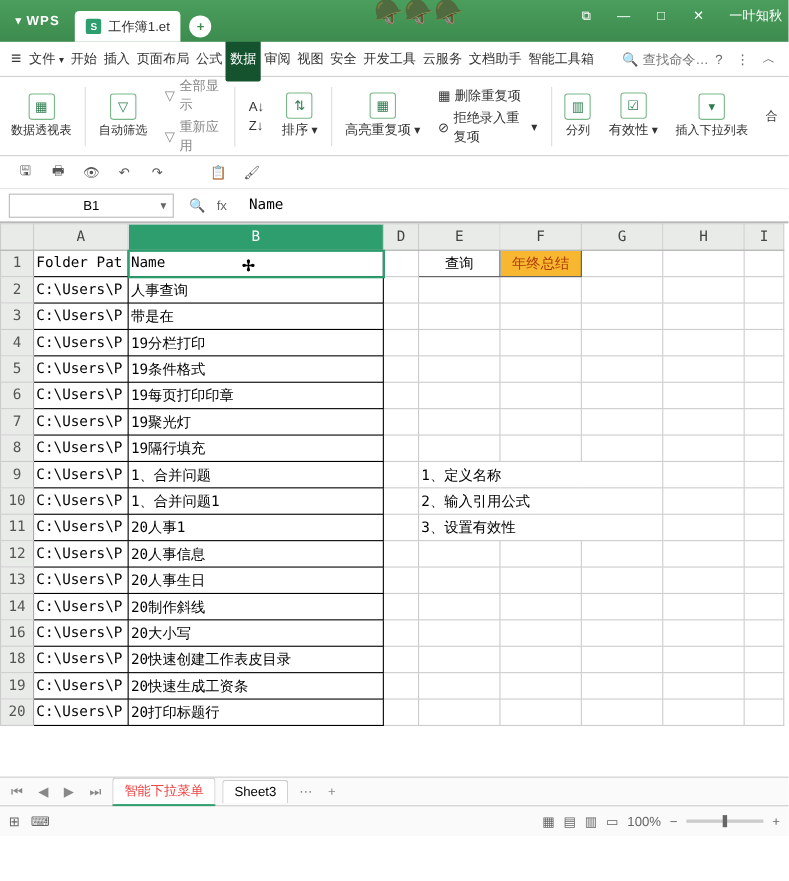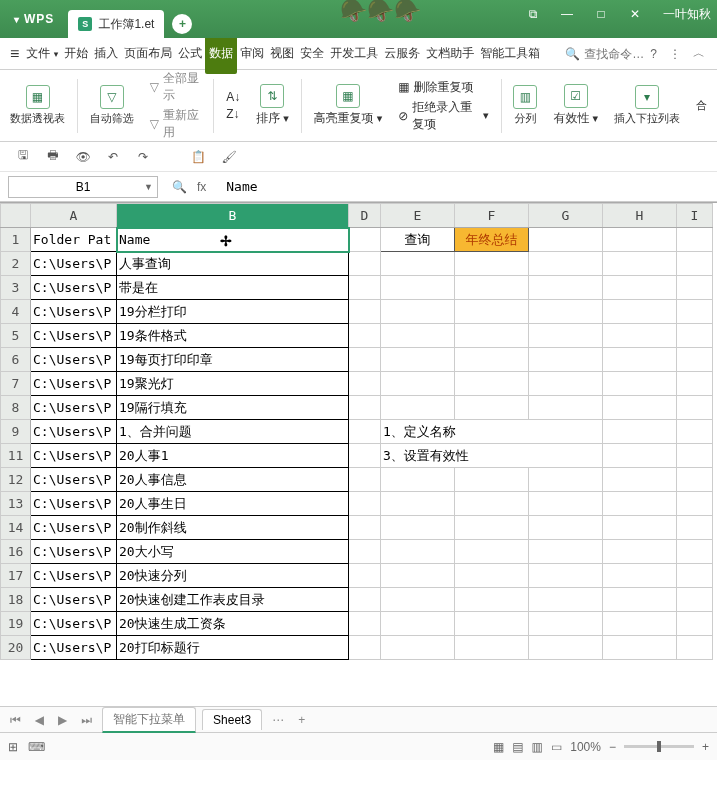--- a/index.html
+++ b/index.html
@@ -8,21 +8,21 @@
 .wps-logo{padding:0 14px;height:38px;display:flex;align-items:center;font-weight:bold;font-size:14px;letter-spacing:1px}
 .doc-tab{background:#fff;color:#333;height:28px;display:flex;align-items:center;padding:0 10px;border-radius:4px 4px 0 0;margin-bottom:0;gap:6px}
 .doc-tab .s-icon{width:14px;height:14px;background:#2e9e6f;border-radius:2px;display:inline-flex;align-items:center;justify-content:center;color:#fff;font-size:9px;font-weight:bold}
 .title-right{position:absolute;right:6px;top:4px;display:flex;gap:10px;align-items:center;color:#fff}
 .title-right .win-btn{width:24px;height:20px;display:flex;align-items:center;justify-content:center;color:#fff;font-size:12px}
 .add-tab{width:20px;height:20px;background:#fff;border-radius:50%;margin:0 8px 4px 8px;display:flex;align-items:center;justify-content:center;color:#3d8b4f;font-weight:bold}
 .decor{position:absolute;left:340px;top:-2px;font-size:22px}
 .menubar{height:32px;border-bottom:1px solid #d0d0d0;display:flex;align-items:center;padding:0 6px;background:#fff;color:#333}
 .menubar .ham{font-size:16px;padding:0 4px}
 .menubar .m{padding:4px 3px;white-space:nowrap}
-.menubar .m.active{background:#4d7c0f;color:#fff;border-radius:2px;padding:14px 4px}
+.menubar .m.active{background:#14532d;color:#fff;border-radius:2px;padding:14px 4px}
 .menubar .search{margin-left:auto;display:flex;align-items:center;gap:4px;color:#888}
 .menubar .search input{border:none;outline:none;width:60px;color:#888}
 .menubar .qm{padding:0 6px;color:#666}
 .ribbon{height:72px;border-bottom:1px solid #d0d0d0;display:flex;align-items:center;padding:4px 6px;gap:8px;background:#fff;color:#333}
 .rib-grp{display:flex;flex-direction:column;align-items:center;gap:2px;padding:0 4px}
 .rib-grp .ico{width:24px;height:24px;border:1px solid #7ab88a;border-radius:3px;display:flex;align-items:center;justify-content:center;font-size:12px;color:#2e7d4f}
 .rib-grp .lbl{font-size:11px;color:#333;white-space:nowrap}
 .rib-grp.small{flex-direction:column;align-items:flex-start;gap:3px}
 .rib-grp.small .row{display:flex;align-items:center;gap:4px;font-size:11px;color:#888}
 .rib-grp.small .row.en{color:#333}
@@ -41,21 +41,21 @@
 table.grid thead th.sel{background:#2e9e6f;color:#fff}
 table.grid .rowhdr{background:#e8ebe8;text-align:center;color:#555;width:30px;border-right:1px solid #aaa}
 table.grid td{background:#fff}
 .cell-sel{outline:2px solid #2e9e6f;outline-offset:-1px;background:#fff!important}
 .cell-btn{border:1px solid #555!important;text-align:center!important;background:#fff}
 .cell-amber{background:#f7b731!important;color:#b03a00;border:1px solid #555!important;text-align:center!important}
 .data-border td.colA,.data-border td.colB{border:1px solid #000}
 .sheet-tabs{height:26px;border-top:1px solid #ccc;display:flex;align-items:center;padding:0 6px;gap:6px;background:#fafafa}
 .sheet-tabs .nav{color:#888;padding:0 4px}
 .sheet-tabs .tab{padding:3px 10px;border:1px solid #ccc;border-bottom:none;background:#fff;border-radius:3px 3px 0 0;font-size:12px}
-.sheet-tabs .tab.active{color:#737373;border-bottom:2px solid #2e9e6f}
+.sheet-tabs .tab.active{color:#ef4444;border-bottom:2px solid #2e9e6f}
 .status{height:28px;border-top:1px solid #ccc;display:flex;align-items:center;padding:0 8px;gap:10px;background:#fafafa;color:#666}
 .status .right{margin-left:auto;display:flex;align-items:center;gap:8px}
 .zoom-track{width:70px;height:3px;background:#ccc;position:relative}
 .zoom-track .thumb{position:absolute;left:33px;top:-4px;width:4px;height:11px;background:#666}
 .cursor-plus{position:absolute;font-size:14px;color:#000;pointer-events:none;font-weight:bold}
 </style>
 </head>
 <body>
 
 <div class="titlebar">
@@ -284,20 +284,29 @@
         <tr class="data-border">
           <td class="rowhdr">9</td>
           <td class="colA">C:\Users\P</td>
           <td class="colB">1、合并问题</td>
           <td></td>
           <td colspan="3" style="border: 1px solid rgb(204, 204, 204); margin-left: 18px;">1、定义名称</td>
           <td></td>
           <td></td>
         </tr>
         <tr class="data-border">
+          <td class="rowhdr">10</td>
+          <td class="colA">C:\Users\P</td>
+          <td class="colB">1、合并问题1</td>
+          <td></td>
+          <td colspan="3" style="border: 1px solid rgb(204, 204, 204);">2、输入引用公式</td>
+          <td></td>
+          <td></td>
+        </tr>
+        <tr class="data-border">
           <td class="rowhdr">11</td>
           <td class="colA">C:\Users\P</td>
           <td class="colB">20人事1</td>
           <td></td>
           <td colspan="3" style="border: 1px solid rgb(204, 204, 204);">3、设置有效性</td>
           <td></td>
           <td></td>
         </tr>
         <tr class="data-border">
           <td class="rowhdr">12</td>
@@ -329,31 +338,20 @@
           <td></td>
           <td></td>
           <td></td>
           <td></td>
           <td></td>
         </tr>
         <tr class="data-border">
           <td class="rowhdr">16</td>
           <td class="colA">C:\Users\P</td>
           <td class="colB">20大小写</td>
-          <td></td>
-          <td></td>
-          <td></td>
-          <td></td>
-          <td></td>
-          <td></td>
-        </tr>
-        <tr class="data-border">
-          <td class="rowhdr">17</td>
-          <td class="colA">C:\Users\P</td>
-          <td class="colB">20快速分列</td>
           <td></td>
           <td></td>
           <td></td>
           <td></td>
           <td></td>
           <td></td>
         </tr>
         <tr class="data-border">
           <td class="rowhdr">18</td>
           <td class="colA">C:\Users\P</td>

